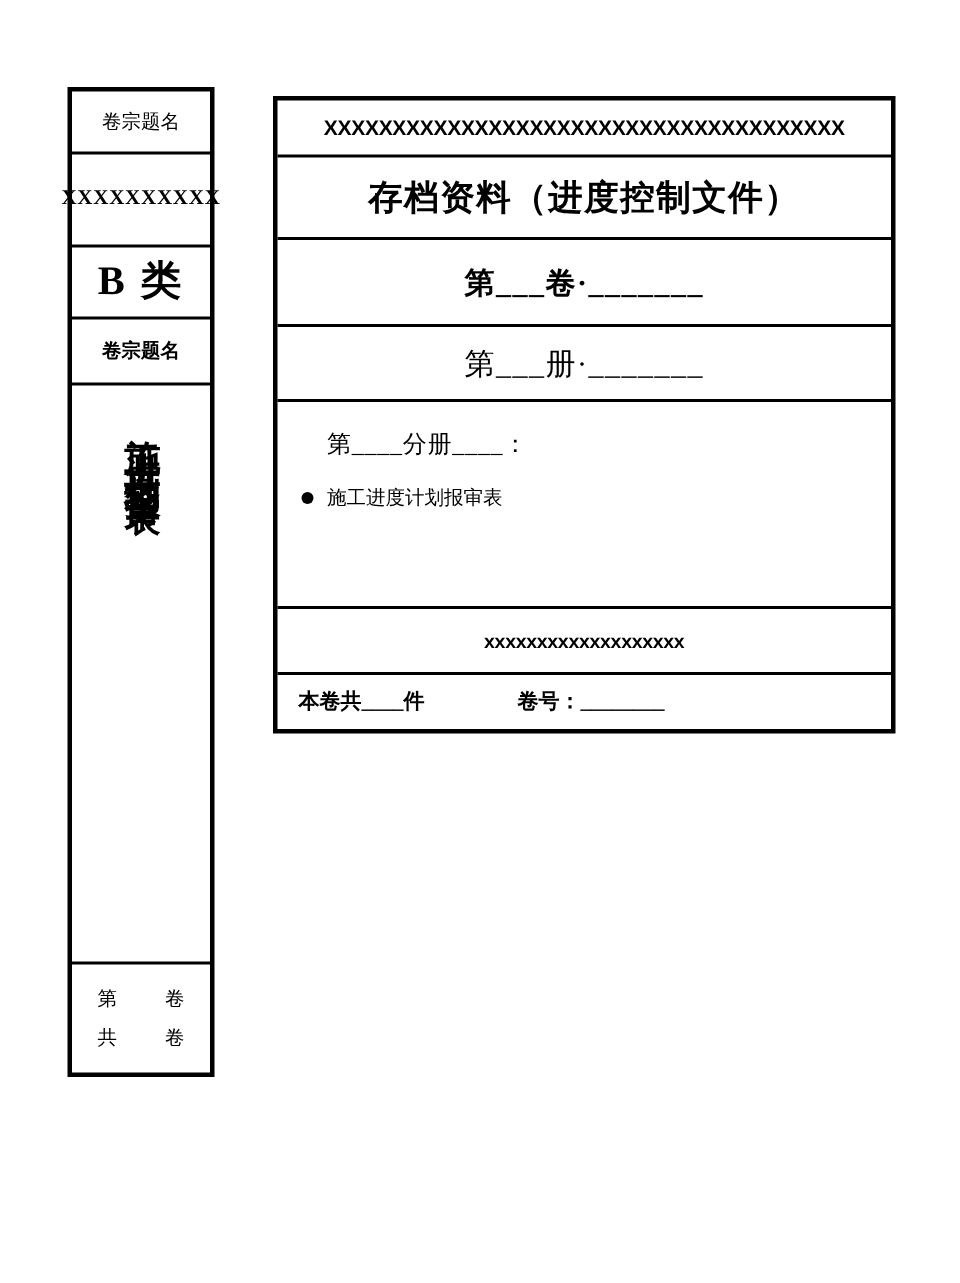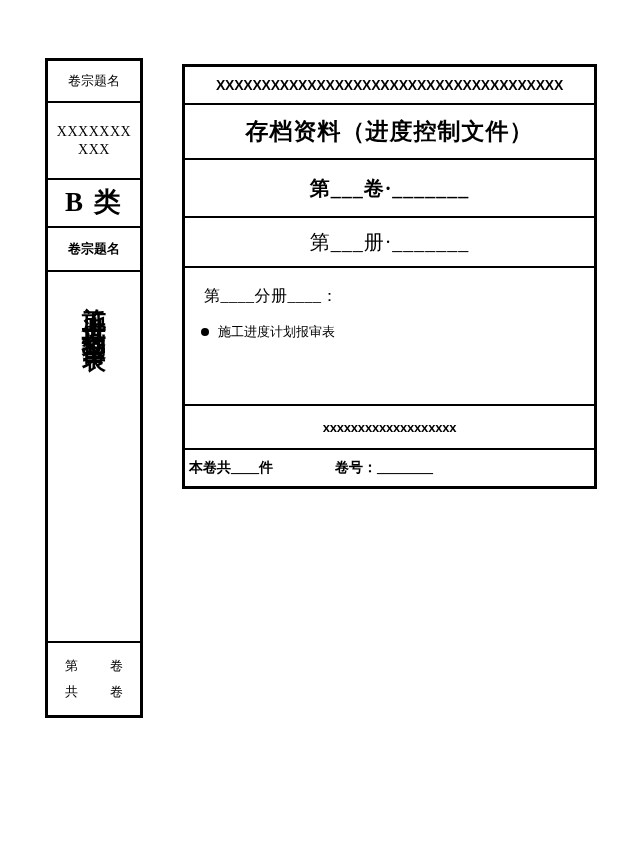--- a/index.html
+++ b/index.html
@@ -37,24 +37,24 @@
     text-align: center;
     line-height: 1.25;
   }
   .spine-cell:last-child { border-bottom: none; }
 
   #spine-project {
     height: 42px;
     font-size: 13px;
   }
   #spine-code {
-    height: 77px;
+    height: 62px;
     font-size: 14px;
-    font-weight: normal;
-    flex-direction: column;
+    font-weight: bold;
+    flex-direction: row;
     letter-spacing: 0.5px;
   }
   #spine-code span { display: block; }
   #spine-class {
     height: 48px;
     font-size: 27px;
     font-weight: bold;
     letter-spacing: 2px;
   }
   #spine-stage {
@@ -145,21 +145,21 @@
   #cover-body {
     flex: 1 1 auto;
     display: block;
     padding: 18px 0 0 0;
     text-align: left;
     border-bottom: 2px solid #000;
     box-sizing: border-box;
   }
   #cover-subvol {
     font-size: 16px;
-    padding-left: 19px;
+    padding-left: 33px;
     margin-bottom: 16px;
     letter-spacing: 0.5px;
   }
   #cover-items { padding-left: 16px; }
   .cover-item {
     font-size: 13px;
     display: flex;
     align-items: center;
     gap: 9px;
     margin-bottom: 6px;
@@ -180,21 +180,21 @@
     letter-spacing: -0.2px;
     text-align: right;
   }
   #cover-bottom {
     height: 36px;
     font-size: 14px;
     font-weight: bold;
     display: flex;
     align-items: center;
     justify-content: flex-start;
-    padding: 0 4px;
+    padding: 0 14px;
     box-sizing: border-box;
   }
   #cover-bottom .left { flex: 0 0 auto; }
   #cover-bottom .right { margin-left: 62px; }
 </style>
 </head>
 <body>
 
 <div id="spine">
 

